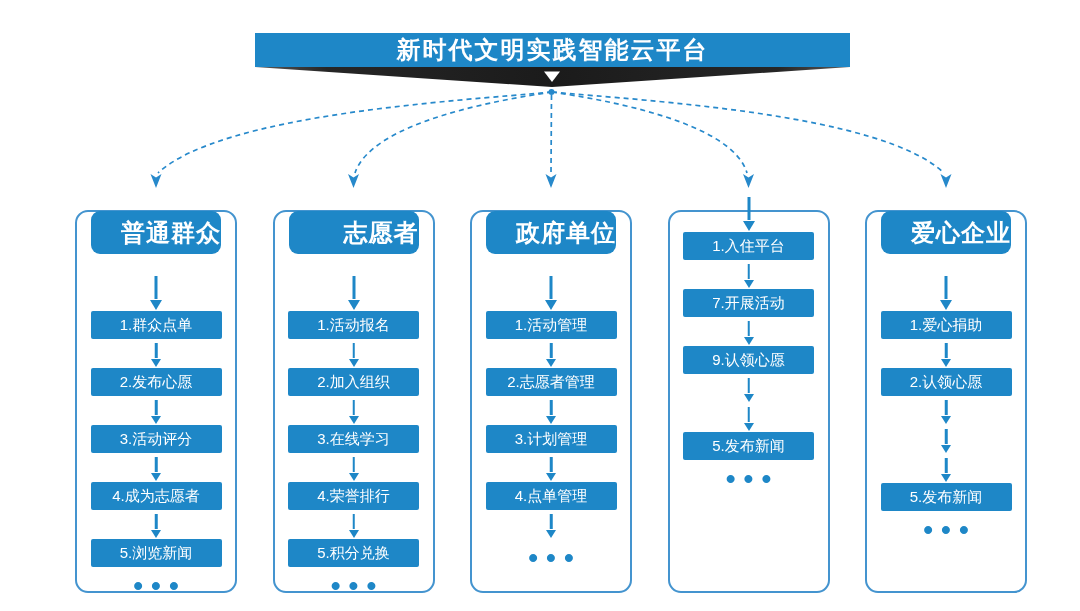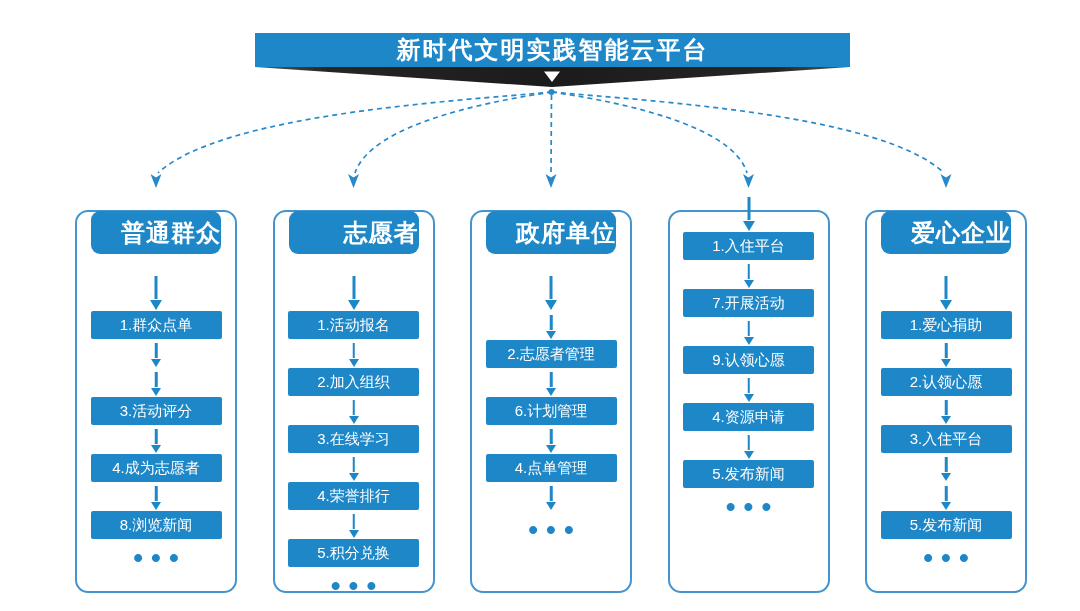--- a/index.html
+++ b/index.html
@@ -120,35 +120,36 @@
       <div class="flow">
           <div class="arrow lg">
             <i class="stem"></i>
             <i class="head"></i>
           </div>
           <div class="step">1.群众点单</div>
           <div class="arrow">
             <i class="stem"></i>
             <i class="head"></i>
           </div>
+          <div class="step">2.发布心愿</div>
           <div class="arrow">
             <i class="stem"></i>
             <i class="head"></i>
           </div>
           <div class="step">3.活动评分</div>
           <div class="arrow">
             <i class="stem"></i>
             <i class="head"></i>
           </div>
           <div class="step">4.成为志愿者</div>
           <div class="arrow">
             <i class="stem"></i>
             <i class="head"></i>
           </div>
-          <div class="step">8.浏览新闻</div>
+          <div class="step">5.浏览新闻</div>
         </div>
       <div class="dots">•••</div>
     </div>
 
     <div class="column">
       <div class="outline"></div>
       <div class="header">
         <span class="header-text">志愿者</span>
       </div>
       <div class="flow">
@@ -184,30 +185,31 @@
     <div class="column">
       <div class="outline"></div>
       <div class="header">
         <span class="header-text">政府单位</span>
       </div>
       <div class="flow">
           <div class="arrow lg">
             <i class="stem"></i>
             <i class="head"></i>
           </div>
+          <div class="step">1.活动管理</div>
           <div class="arrow">
             <i class="stem"></i>
             <i class="head"></i>
           </div>
           <div class="step">2.志愿者管理</div>
           <div class="arrow">
             <i class="stem"></i>
             <i class="head"></i>
           </div>
-          <div class="step">6.计划管理</div>
+          <div class="step">3.计划管理</div>
           <div class="arrow">
             <i class="stem"></i>
             <i class="head"></i>
           </div>
           <div class="step">4.点单管理</div>
           <div class="arrow">
             <i class="stem"></i>
             <i class="head"></i>
           </div>
         </div>
@@ -229,21 +231,20 @@
           <div class="step">7.开展活动</div>
           <div class="arrow">
             <i class="stem"></i>
             <i class="head"></i>
           </div>
           <div class="step">9.认领心愿</div>
           <div class="arrow">
             <i class="stem"></i>
             <i class="head"></i>
           </div>
-          <div class="step">4.资源申请</div>
           <div class="arrow">
             <i class="stem"></i>
             <i class="head"></i>
           </div>
           <div class="step">5.发布新闻</div>
         </div>
       <div class="dots">•••</div>
     </div>
 
     <div class="column">
@@ -259,21 +260,20 @@
           <div class="step">1.爱心捐助</div>
           <div class="arrow">
             <i class="stem"></i>
             <i class="head"></i>
           </div>
           <div class="step">2.认领心愿</div>
           <div class="arrow">
             <i class="stem"></i>
             <i class="head"></i>
           </div>
-          <div class="step">3.入住平台</div>
           <div class="arrow">
             <i class="stem"></i>
             <i class="head"></i>
           </div>
           <div class="arrow">
             <i class="stem"></i>
             <i class="head"></i>
           </div>
           <div class="step">5.发布新闻</div>
         </div>

